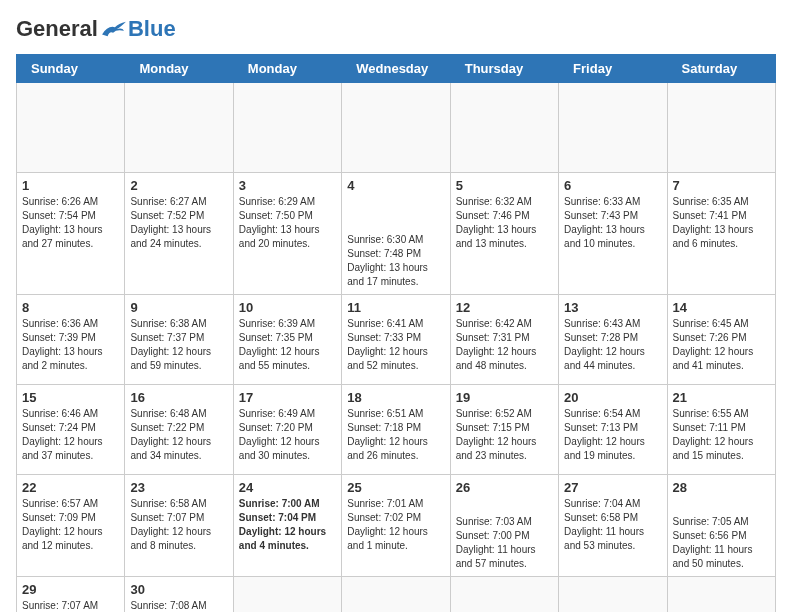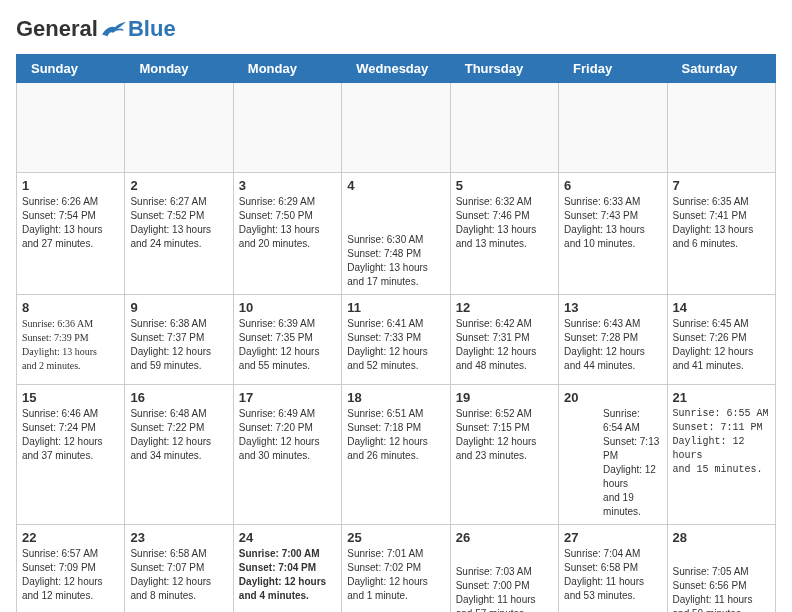--- a/index.html
+++ b/index.html
@@ -171,21 +171,21 @@
           <span class="day-num">7</span>
           <div class="cell-text" style="white-space: pre-line;">Sunrise: 6:35 AM
 Sunset: 7:41 PM
 Daylight: 13 hours
 and 6 minutes.</div>
         </td>
       </tr>
       <tr>
         <td>
           <span class="day-num">8</span>
-          <div class="cell-text" style="white-space: pre-line; font-family: Liberation Serif, serif;">Sunrise: 6:36 AM
+          <div class="cell-text" style="white-space: pre-line;">Sunrise: 6:36 AM
 Sunset: 7:39 PM
 Daylight: 13 hours
 and 2 minutes.</div>
         </td>
         <td>
           <span class="day-num">9</span>
           <div class="cell-text" style="white-space: pre-line;">Sunrise: 6:38 AM
 Sunset: 7:37 PM
 Daylight: 12 hours
 and 59 minutes.</div>
@@ -257,28 +257,28 @@
         </td>
         <td>
           <span class="day-num">19</span>
           <div class="cell-text" style="white-space: pre-line;">Sunrise: 6:52 AM
 Sunset: 7:15 PM
 Daylight: 12 hours
 and 23 minutes.</div>
         </td>
         <td>
           <span class="day-num">20</span>
-          <div class="cell-text" style="white-space: pre-line; margin-left: 39px;">Sunrise: 6:54 AM
+          <div class="cell-text" style="white-space: pre-line;">Sunrise: 6:54 AM
 Sunset: 7:13 PM
 Daylight: 12 hours
 and 19 minutes.</div>
         </td>
         <td>
           <span class="day-num">21</span>
-          <div class="cell-text" style="white-space: pre-line; font-family: Liberation Mono, monospace;">Sunrise: 6:55 AM
+          <div class="cell-text" style="white-space: pre-line;">Sunrise: 6:55 AM
 Sunset: 7:11 PM
 Daylight: 12 hours
 and 15 minutes.</div>
         </td>
       </tr>
       <tr>
         <td>
           <span class="day-num">22</span>
           <div class="cell-text" style="white-space: pre-line;">Sunrise: 6:57 AM
 Sunset: 7:09 PM

